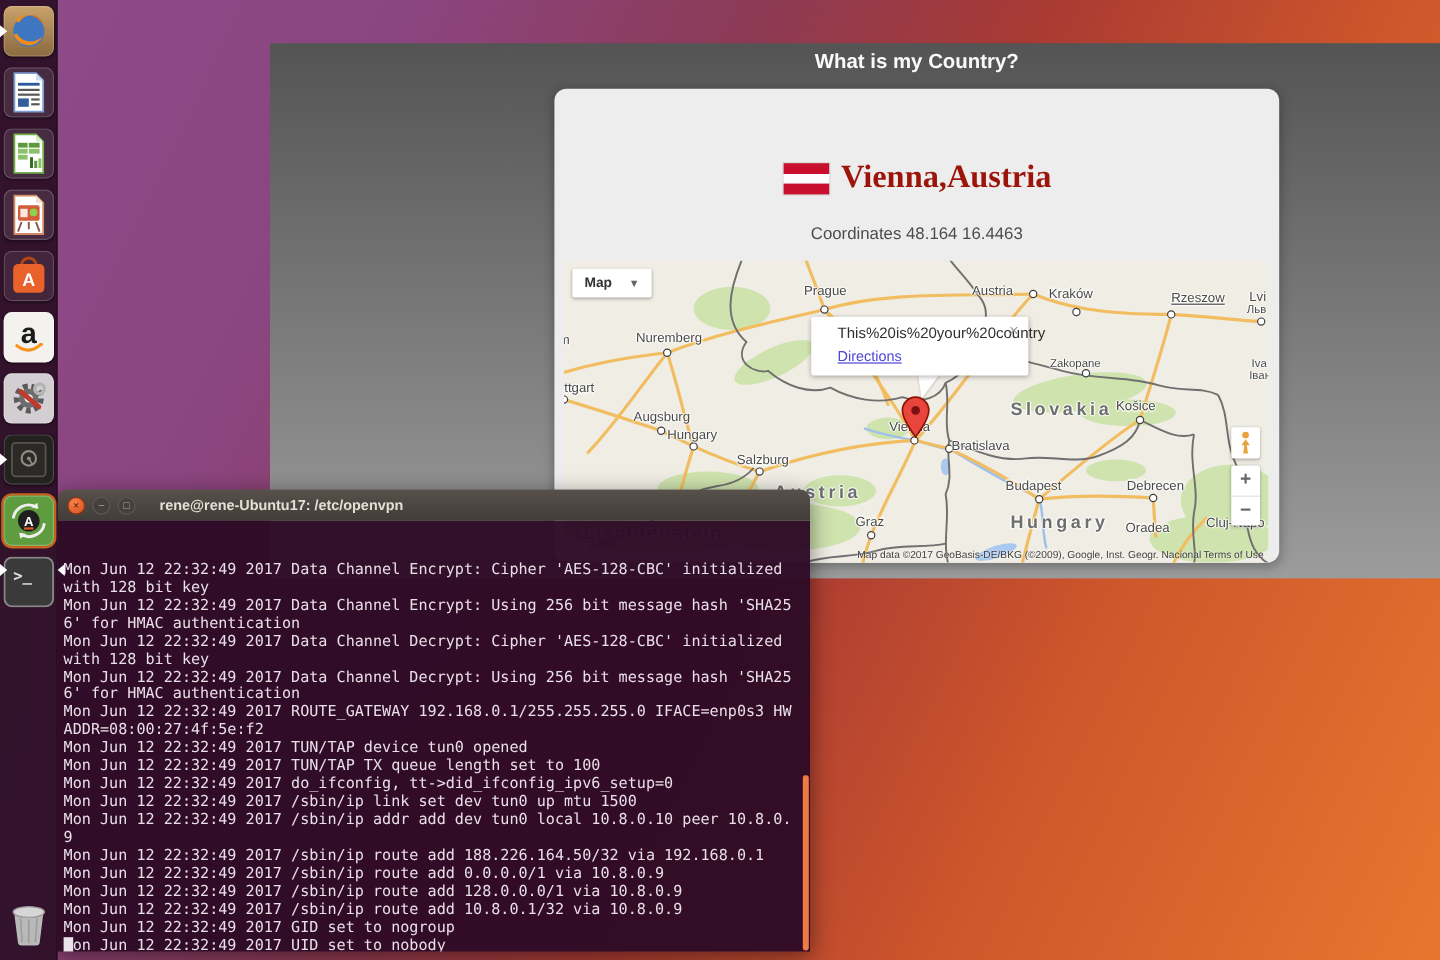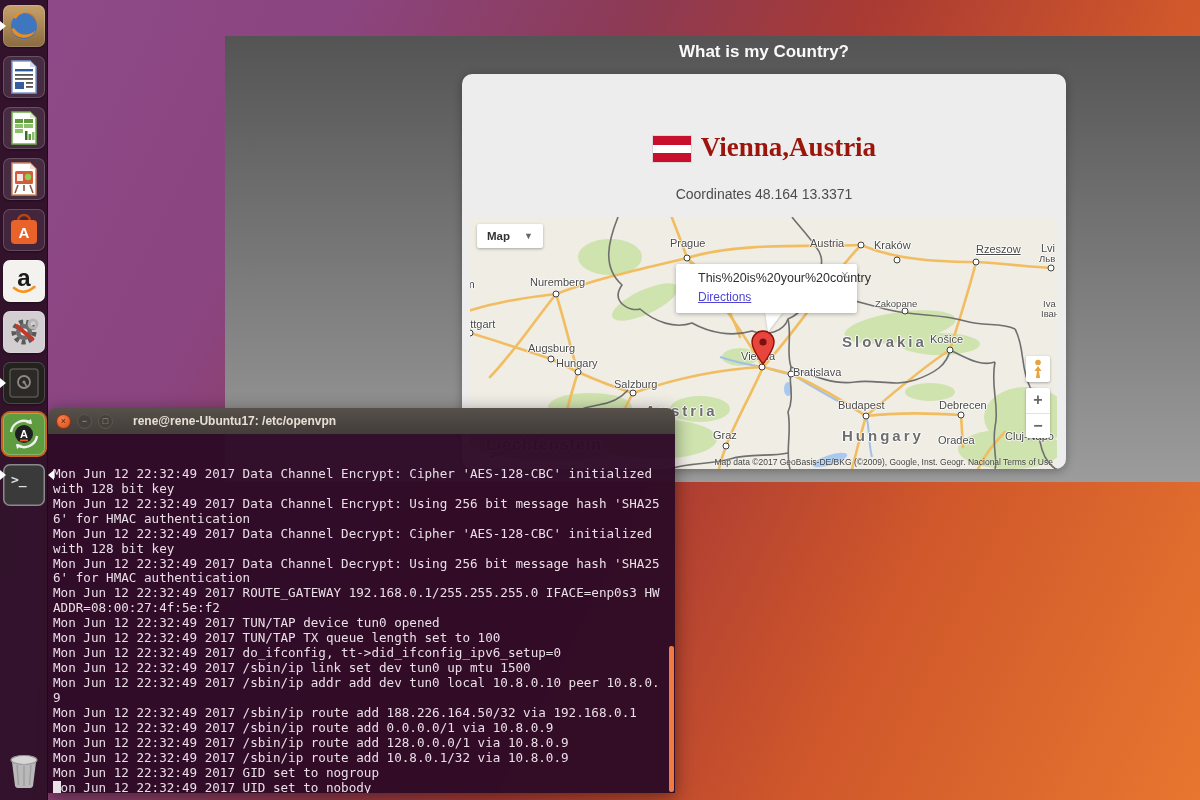--- a/index.html
+++ b/index.html
@@ -91,21 +91,21 @@
     <div class="page-title">What is my Country?</div>
     <div class="geo-card">
       <div class="loc-row">
         <div class="flag">
             <div class="r"></div>
             <div class="w"></div>
             <div class="r"></div>
           </div>
         <div class="loc-text">Vienna,Austria</div>
       </div>
-      <div class="coords">Coordinates 48.164 13.3371</div>
+      <div class="coords">Coordinates 48.164 16.4463</div>
 
       <div class="map">
         <svg class="geo" width="587" height="252" viewBox="0 0 587 252">
 
           <g fill="#cfe3ae">
             <ellipse cx="140" cy="40" rx="32" ry="18"></ellipse>
             <ellipse cx="175" cy="85" rx="36" ry="12" transform="rotate(-25 175 85)"></ellipse>
             <ellipse cx="80" cy="218" rx="85" ry="26"></ellipse>
             <ellipse cx="185" cy="222" rx="62" ry="20"></ellipse>
             <ellipse cx="230" cy="192" rx="30" ry="13"></ellipse>

